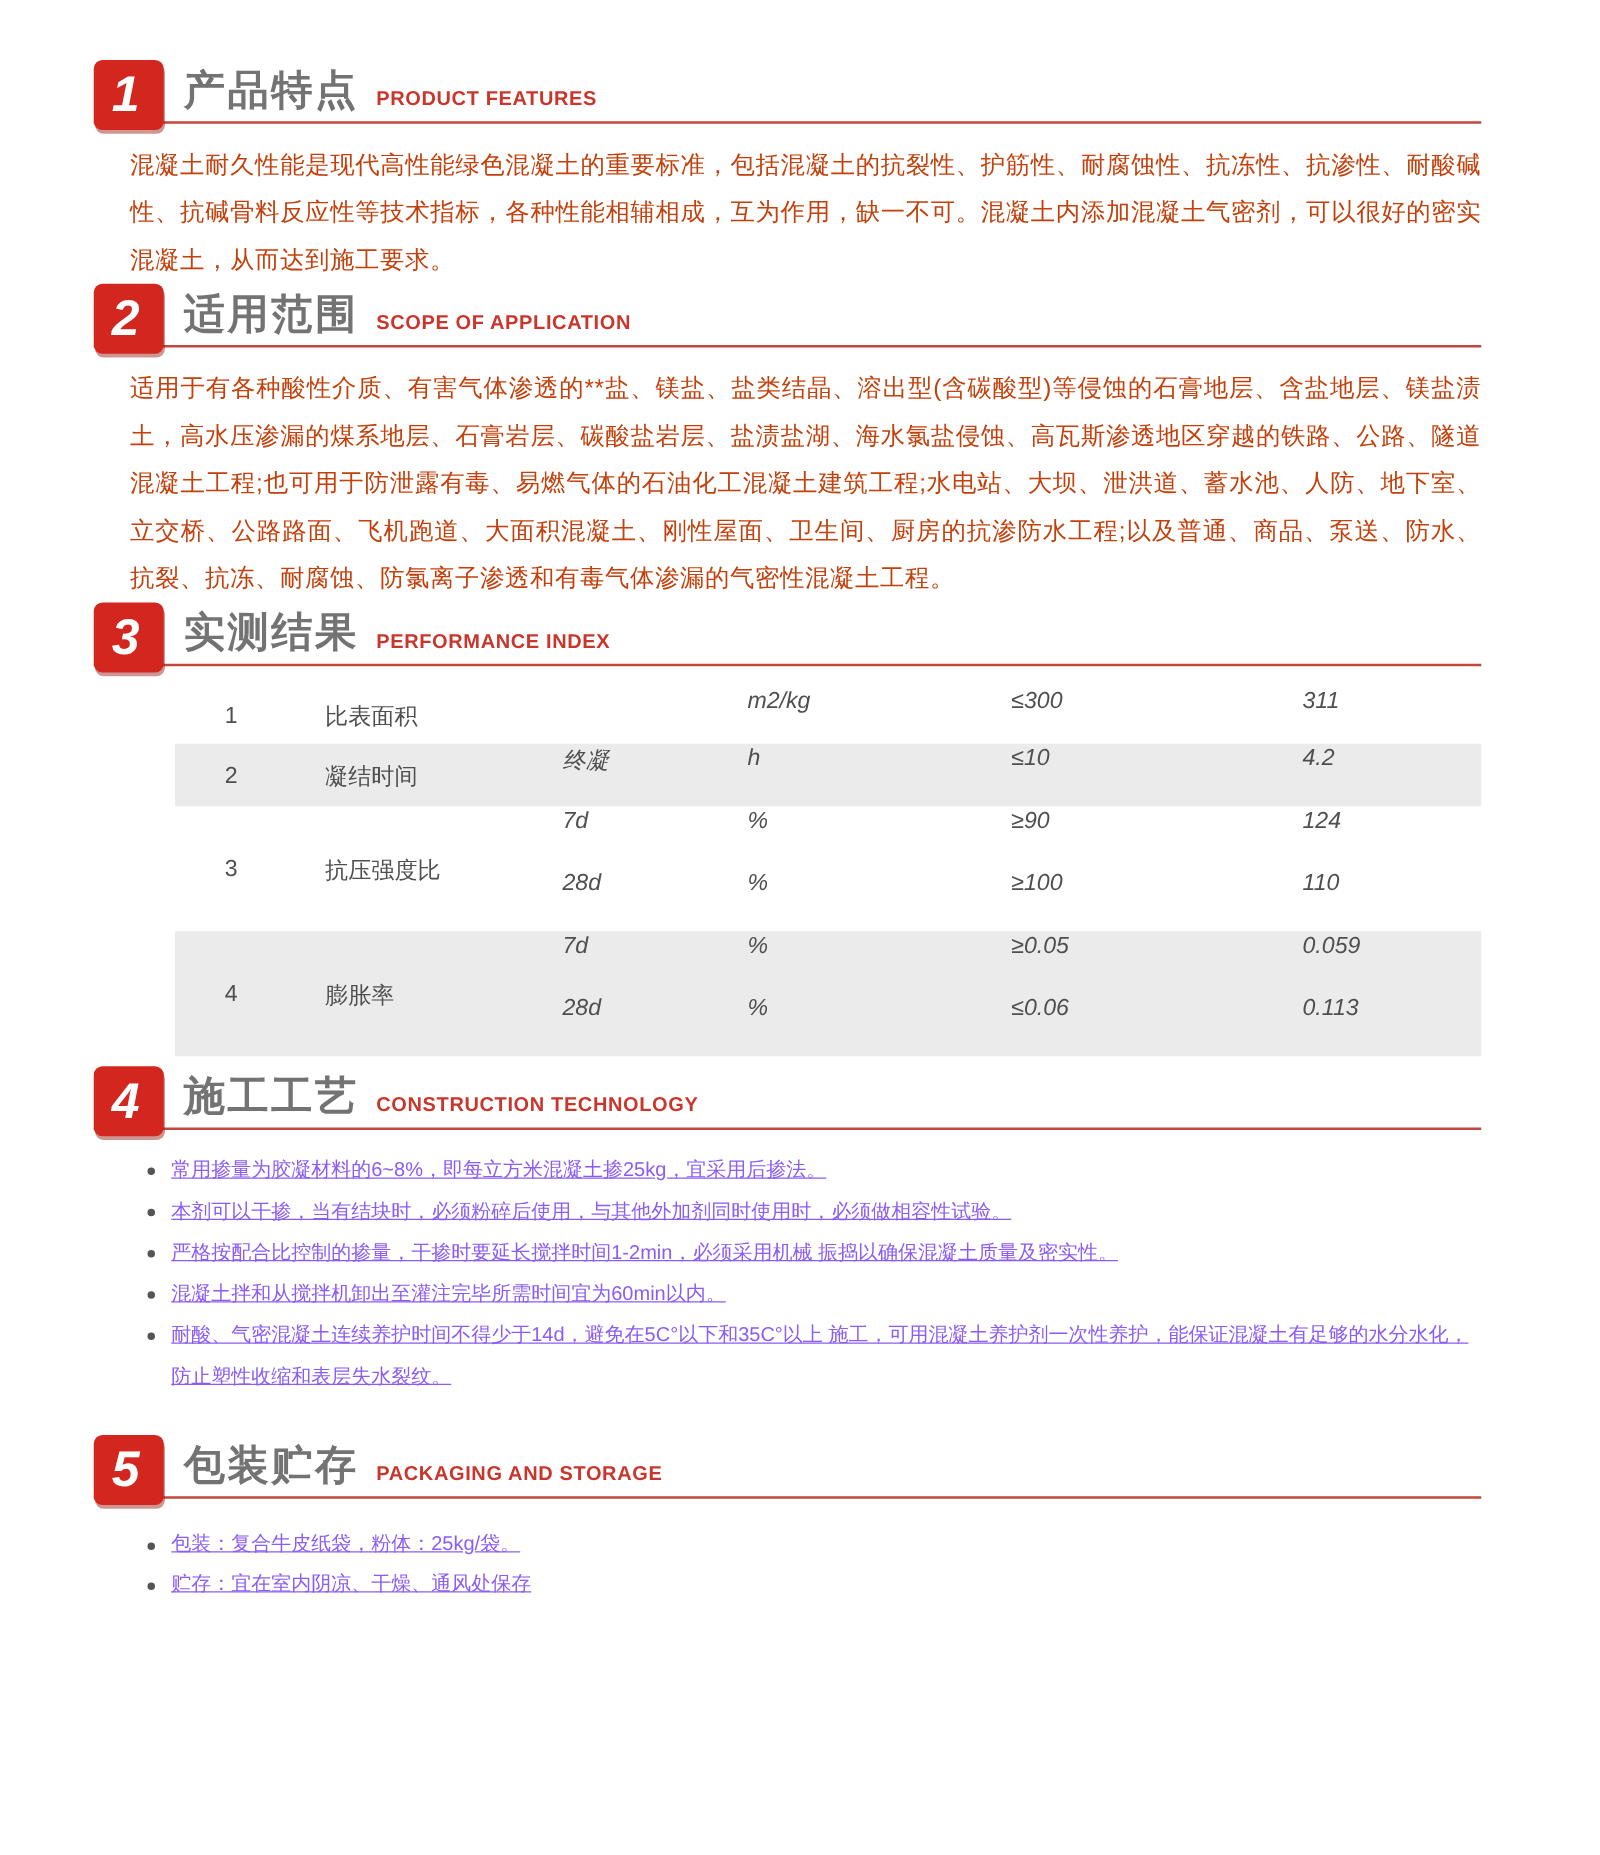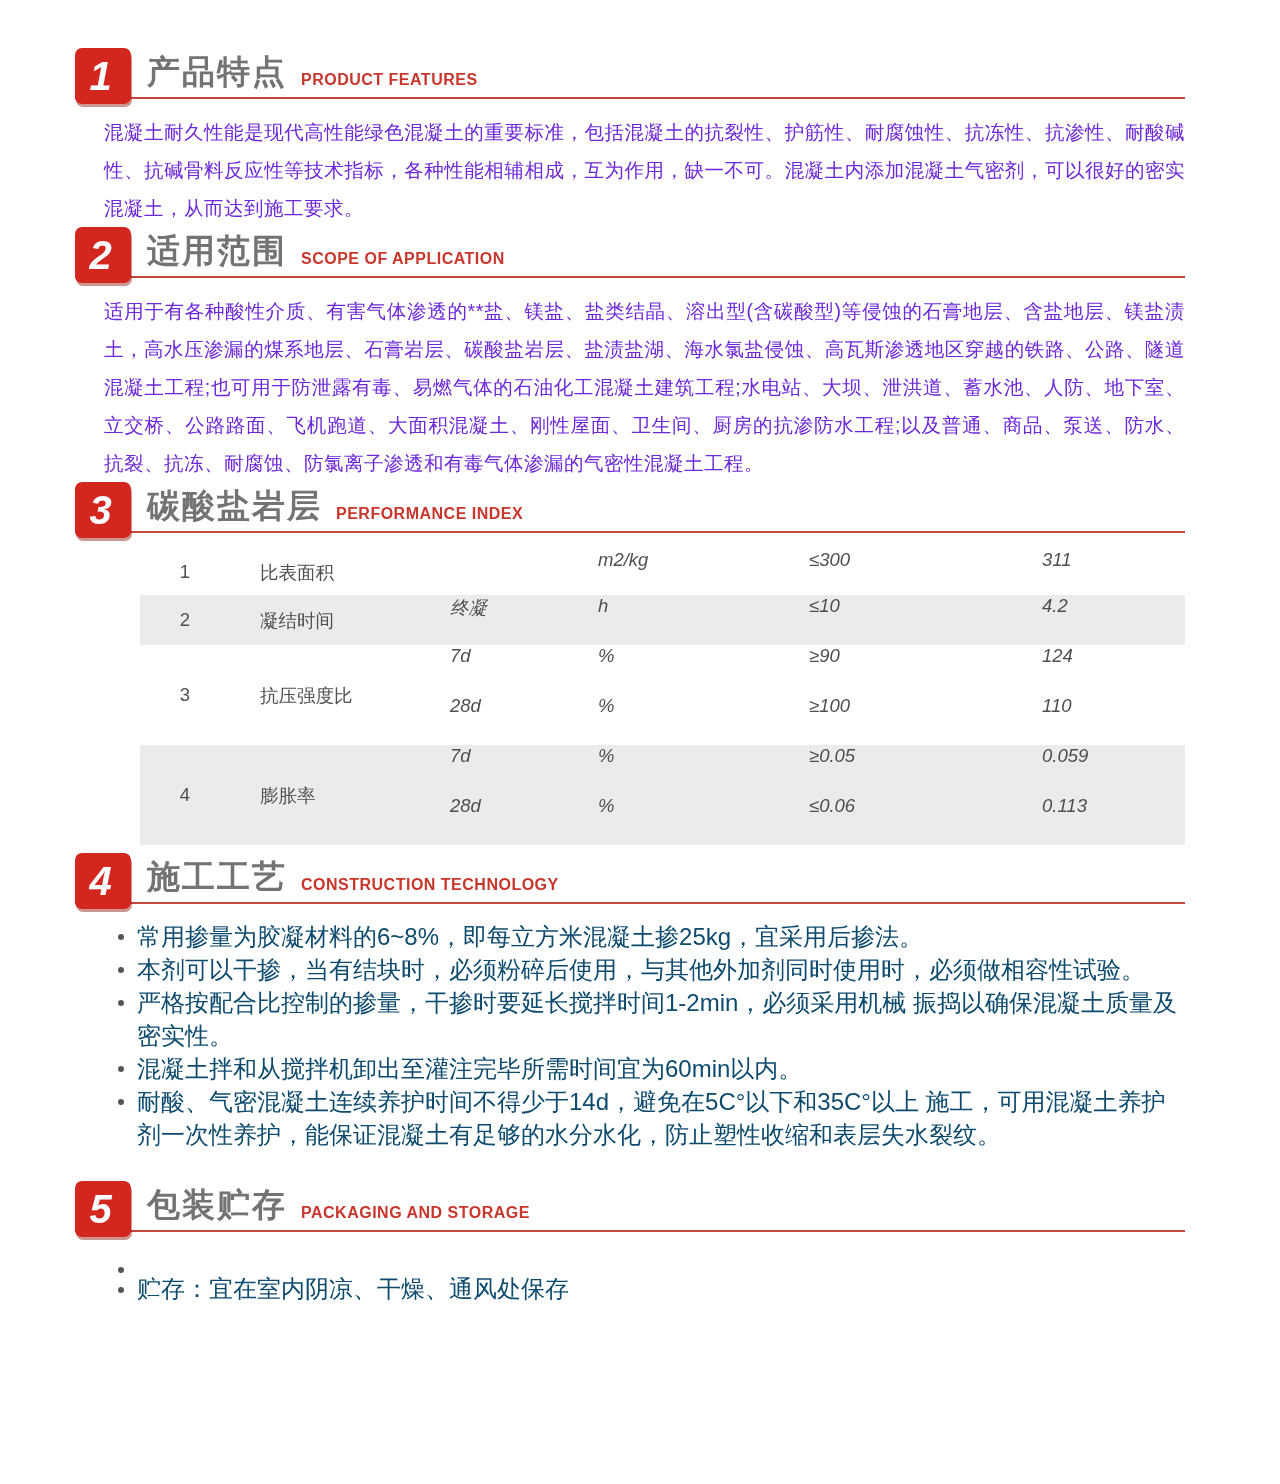--- a/index.html
+++ b/index.html
@@ -33,26 +33,26 @@
   }
   .sec-subtitle {
     font-size:16px; font-weight:bold; color:#c9362c;
     margin-bottom:8px; letter-spacing:.5px; white-space:nowrap;text-align:center;
   }
 
   
   .para {
     margin:14px 95px 0 104px;
     font-size:19.5px; line-height:38px; letter-spacing:.5px;
-    color:#6d28d9; text-align:justify;
+    color:#c2410c; text-align:justify;
   }
 
   
   .bullets { list-style:none; margin:16px 95px 0 118px; padding:0; }
-  .bullet { display:flex; font-size:24px; line-height:33px; color:#0c4a6e; }
+  .bullet { display:flex; font-size:16px; line-height:33px; color:#8b5cf6;text-decoration:underline; }
   .bullet .dot {
     flex:0 0 auto; width:6px; height:6px; border-radius:50%;
     background:#555; margin:14px 13px 0 0;
   }
   .bullets.loose .bullet { line-height:32px; }
 
   
   .ptable { margin:16px 95px 0 140px; font-size:18.5px; color:#4f4f4f; }
   .t-header {
     display:flex; align-items:center; height:42px;
@@ -101,21 +101,21 @@
       <span class="sec-subtitle">SCOPE OF APPLICATION</span>
     </div>
     <p class="para">适用于有各种酸性介质、有害气体渗透的**盐、镁盐、盐类结晶、溶出型(含碳酸型)等侵蚀的石膏地层、含盐地层、镁盐渍土，高水压渗漏的煤系地层、石膏岩层、碳酸盐岩层、盐渍盐湖、海水氯盐侵蚀、高瓦斯渗透地区穿越的铁路、公路、隧道混凝土工程;也可用于防泄露有毒、易燃气体的石油化工混凝土建筑工程;水电站、大坝、泄洪道、蓄水池、人防、地下室、立交桥、公路路面、飞机跑道、大面积混凝土、刚性屋面、卫生间、厨房的抗渗防水工程;以及普通、商品、泵送、防水、抗裂、抗冻、耐腐蚀、防氯离子渗透和有毒气体渗漏的气密性混凝土工程。</p>
   </section>
 
   <section class="sec sec-3">
     <div class="sec-header">
       <div class="badge">
         <span class="num">3</span>
       </div>
-      <h2 class="sec-title">碳酸盐岩层</h2>
+      <h2 class="sec-title">实测结果</h2>
       <span class="sec-subtitle">PERFORMANCE INDEX</span>
     </div>
 
     <div class="ptable">
 
       <div class="t-group">
         <div class="col-no">1</div>
         <div class="col-item">比表面积</div>
         <div class="g-rows">
           <div class="g-row single">
@@ -216,20 +216,21 @@
     <div class="sec-header">
       <div class="badge">
         <span class="num">5</span>
       </div>
       <h2 class="sec-title">包装贮存</h2>
       <span class="sec-subtitle">PACKAGING AND STORAGE</span>
     </div>
     <ul class="bullets loose" style="margin-top:21px;">
       <li class="bullet">
         <span class="dot"></span>
+        <span>包装：复合牛皮纸袋，粉体：25kg/袋。</span>
       </li>
       <li class="bullet">
         <span class="dot"></span>
         <span>贮存：宜在室内阴凉、干燥、通风处保存</span>
       </li>
     </ul>
   </section>
 
 </div>
 

